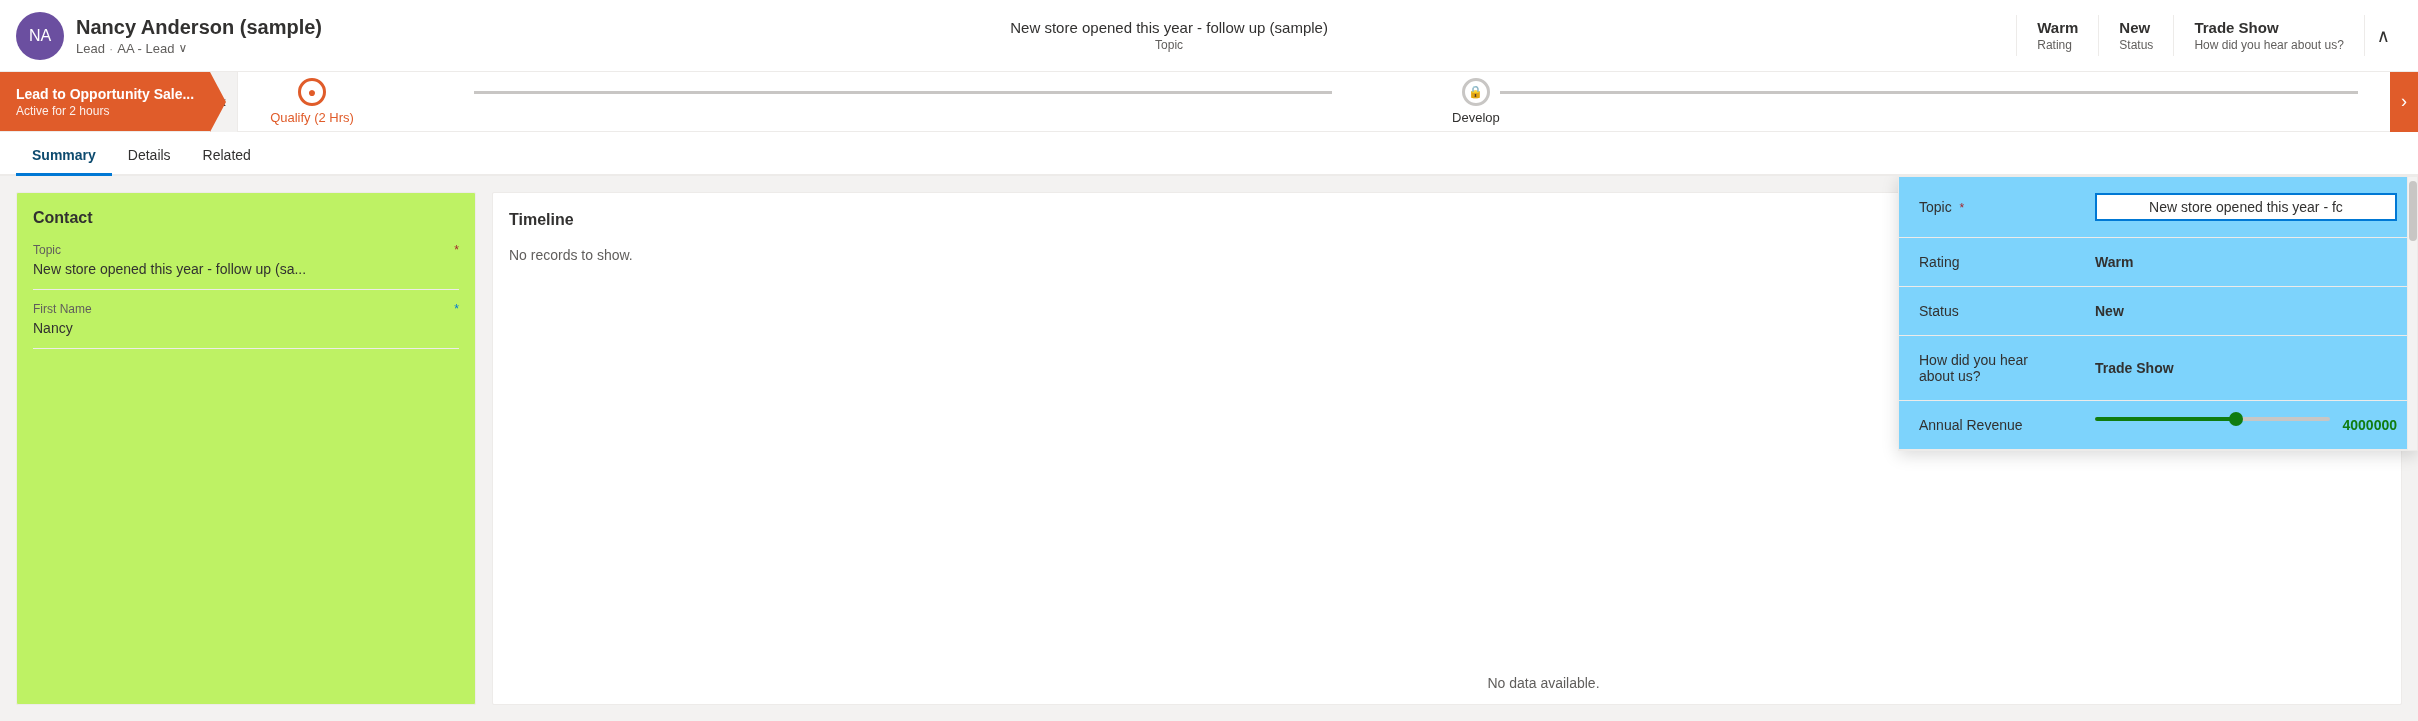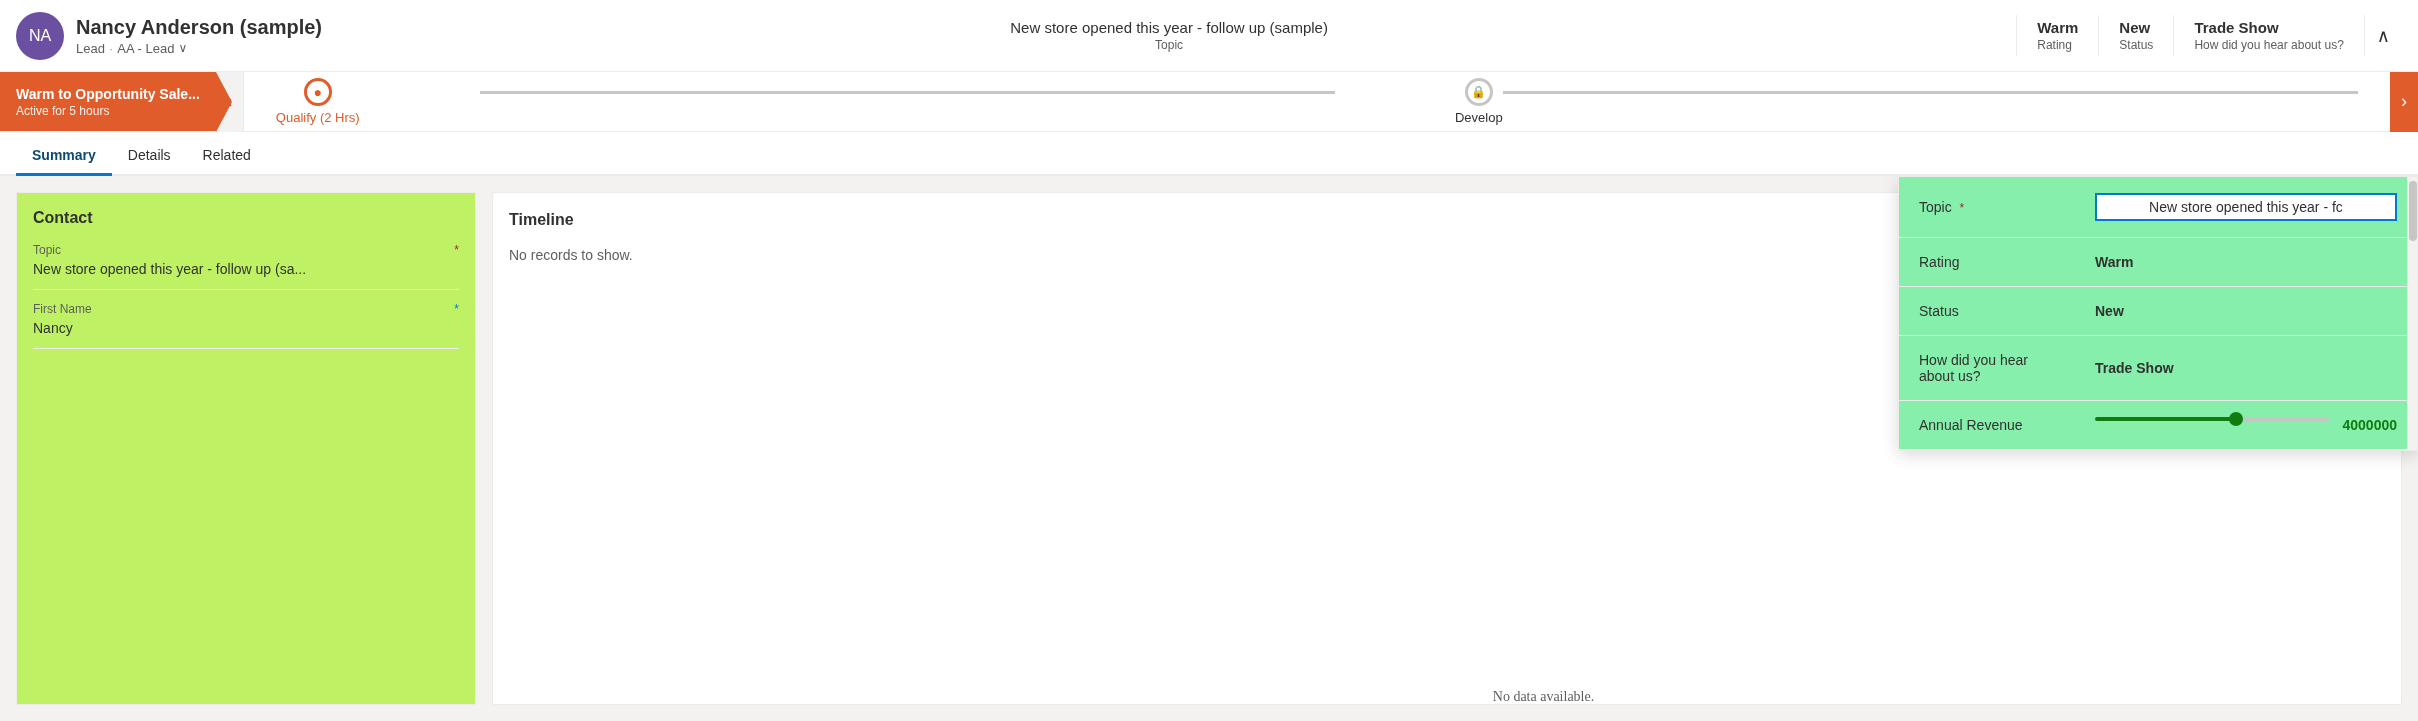--- a/index.html
+++ b/index.html
@@ -195,21 +195,21 @@
       width: 100%; border: 1px solid #c8c6c4; padding: 8px 12px;
       font-size: 14px; color: #a19f9d; margin-bottom: 12px; border-radius: 2px;
     }
     .timeline-empty { color: #605e5c; font-size: 14px; }
 
     
     .popup-overlay {
       position: absolute;
       top: 0; right: 0;
       width: 520px;
-      background: #86efac;
+      background: #7dd3fc;
       border: 1px solid #edebe9;
       box-shadow: 0 4px 16px rgba(0,0,0,0.15);
       z-index: 100;
     }
     .popup-row {
       display: flex; align-items: center;
       padding: 16px 20px;
       border-bottom: 1px solid #edebe9;
       gap: 16px;
     }
@@ -290,22 +290,22 @@
     <div class="header-field">
       <div class="header-field-value">Trade Show</div>
       <div class="header-field-label">How did you hear about us?</div>
     </div>
     <div class="header-collapse">∧</div>
   </div>
 </div>
 
 <div class="stage-bar">
   <div class="stage-active-label">
-    <span>Warm to Opportunity Sale...</span>
-    <span class="sub">Active for 5 hours</span>
+    <span>Lead to Opportunity Sale...</span>
+    <span class="sub">Active for 2 hours</span>
   </div>
   <div class="stage-nav-prev">‹</div>
 
   <div class="stage-steps">
 
     <div class="stage-step" style="flex:0 0 auto; margin-right: 120px;">
       <div class="stage-step-icon active">
         <span style="font-size:14px; color:#e05c2a;">●</span>
       </div>
       <div class="stage-step-label active">Qualify (2 Hrs)</div>
@@ -399,17 +399,17 @@
         </div>
         <div class="slider-value">4000000</div>
       </div>
     </div>
 
     <div class="scrollbar-right">
       <div class="scrollbar-thumb"></div>
     </div>
   </div>
 
-  <div class="no-data" style="position:absolute; bottom: 16px; right: 540px; left: 50%; font-family: Liberation Serif, serif;">
+  <div class="no-data" style="position:absolute; bottom: 30px; right: 540px; left: 50%;">
     <span>No data available.</span>
   </div>
 
 </div>
 
 </body></html>

